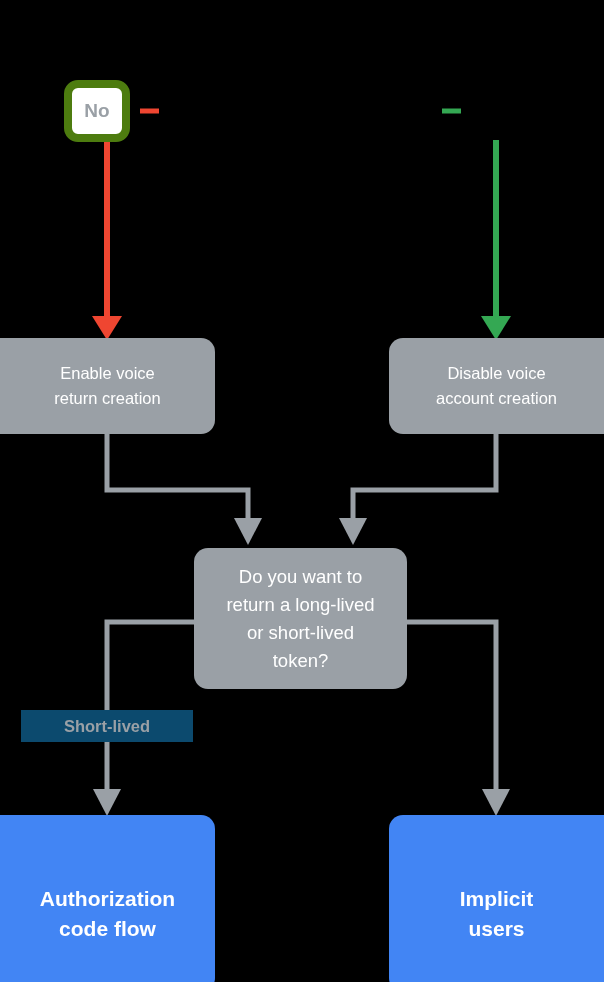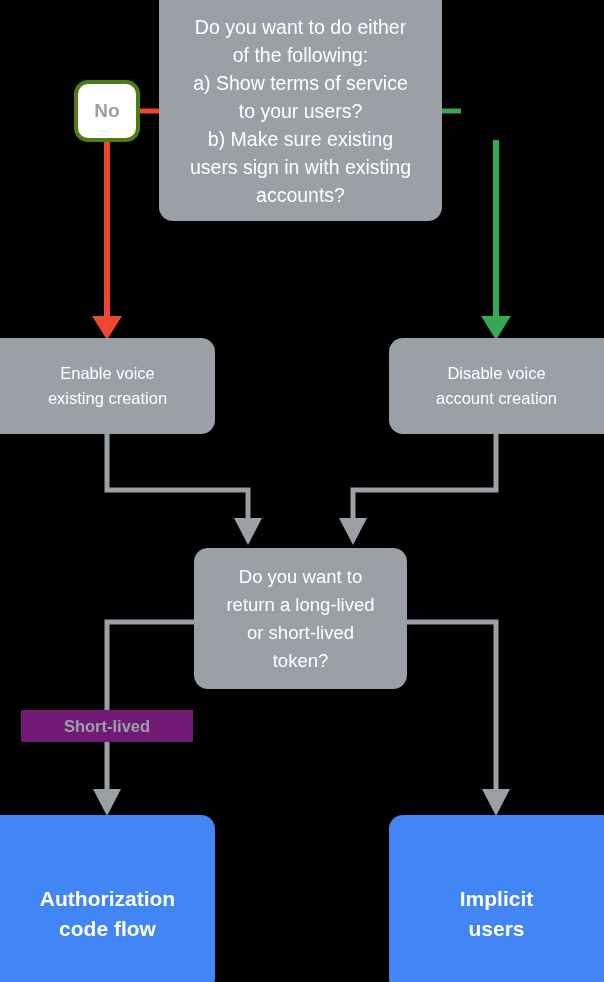--- a/index.html
+++ b/index.html
@@ -127,31 +127,31 @@
     background: #ffffff;
     border-radius: 14px;
     font-size: 19px;
     font-weight: bold;
     color: #9aa0a6;
     width: 66px;
     height: 62px;
     top: 80px;
   }
   #badge-no {
-    left: 74px;
-    border: 4px solid #4d7c0f;
+    left: 64px;
+    border: 8px solid #4d7c0f;
   }
   #badge-yes {
     left: 461px;
     border: 4px solid #34a853;
   }
 
   
   .edge-label {
-    background: #701a75;
+    background: #0c4a6e;
     color: #9aa0a6;
     font-size: 16.5px;
     font-weight: bold;
     height: 32px;
     top: 710px;
   }
   #label-short-lived {
     left: 21px;
     width: 172px;
   }
@@ -183,38 +183,29 @@
     <path d="M496,434 L496,490 L353,490 L353,522" stroke="#9aa0a6" stroke-width="5" fill="none"></path>
     <polygon points="339,518 367,518 353,545" fill="#9aa0a6"></polygon>
 
     <path d="M194,622 L107,622 L107,793" stroke="#9aa0a6" stroke-width="5" fill="none"></path>
     <polygon points="93,789 121,789 107,816" fill="#9aa0a6"></polygon>
 
     <path d="M407,622 L496,622 L496,793" stroke="#9aa0a6" stroke-width="5" fill="none"></path>
     <polygon points="482,789 510,789 496,816" fill="#9aa0a6"></polygon>
   </svg>
 
-  <div class="node gray-box" id="question-top">
-    <span class="txt">Do you want to do either
-of the following:
-a) Show terms of service
-to your users?
-b) Make sure existing
-users sign in with existing
-accounts?</span>
-  </div>
 
   <div class="node answer-badge" id="badge-no">
     <span>No</span>
   </div>
 
 
   <div class="node gray-box" id="enable-voice">
     <span class="txt">Enable voice
-existing creation</span>
+return creation</span>
   </div>
 
   <div class="node gray-box" id="disable-voice">
     <span class="txt">Disable voice
 account creation</span>
   </div>
 
   <div class="node gray-box" id="question-token">
     <span class="txt">Do you want to
 return a long-lived

